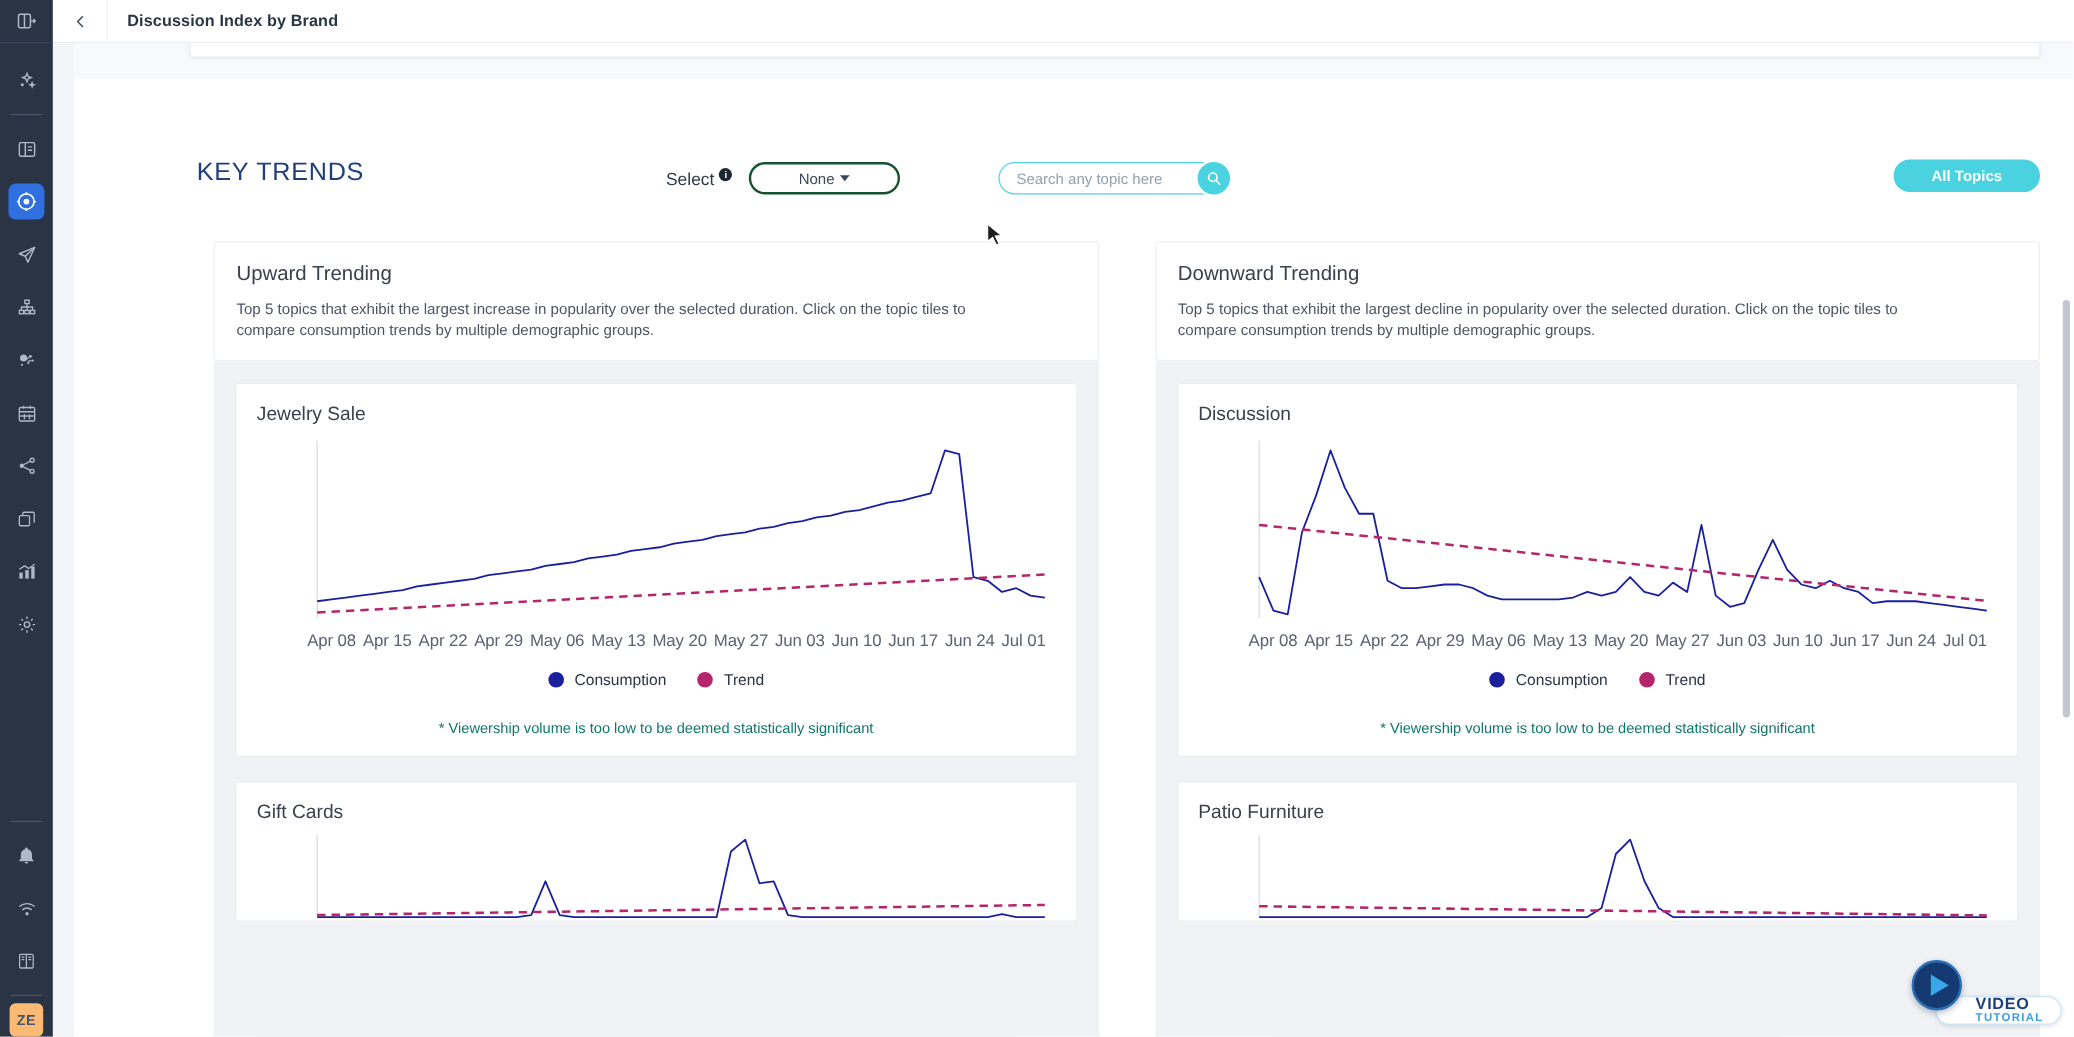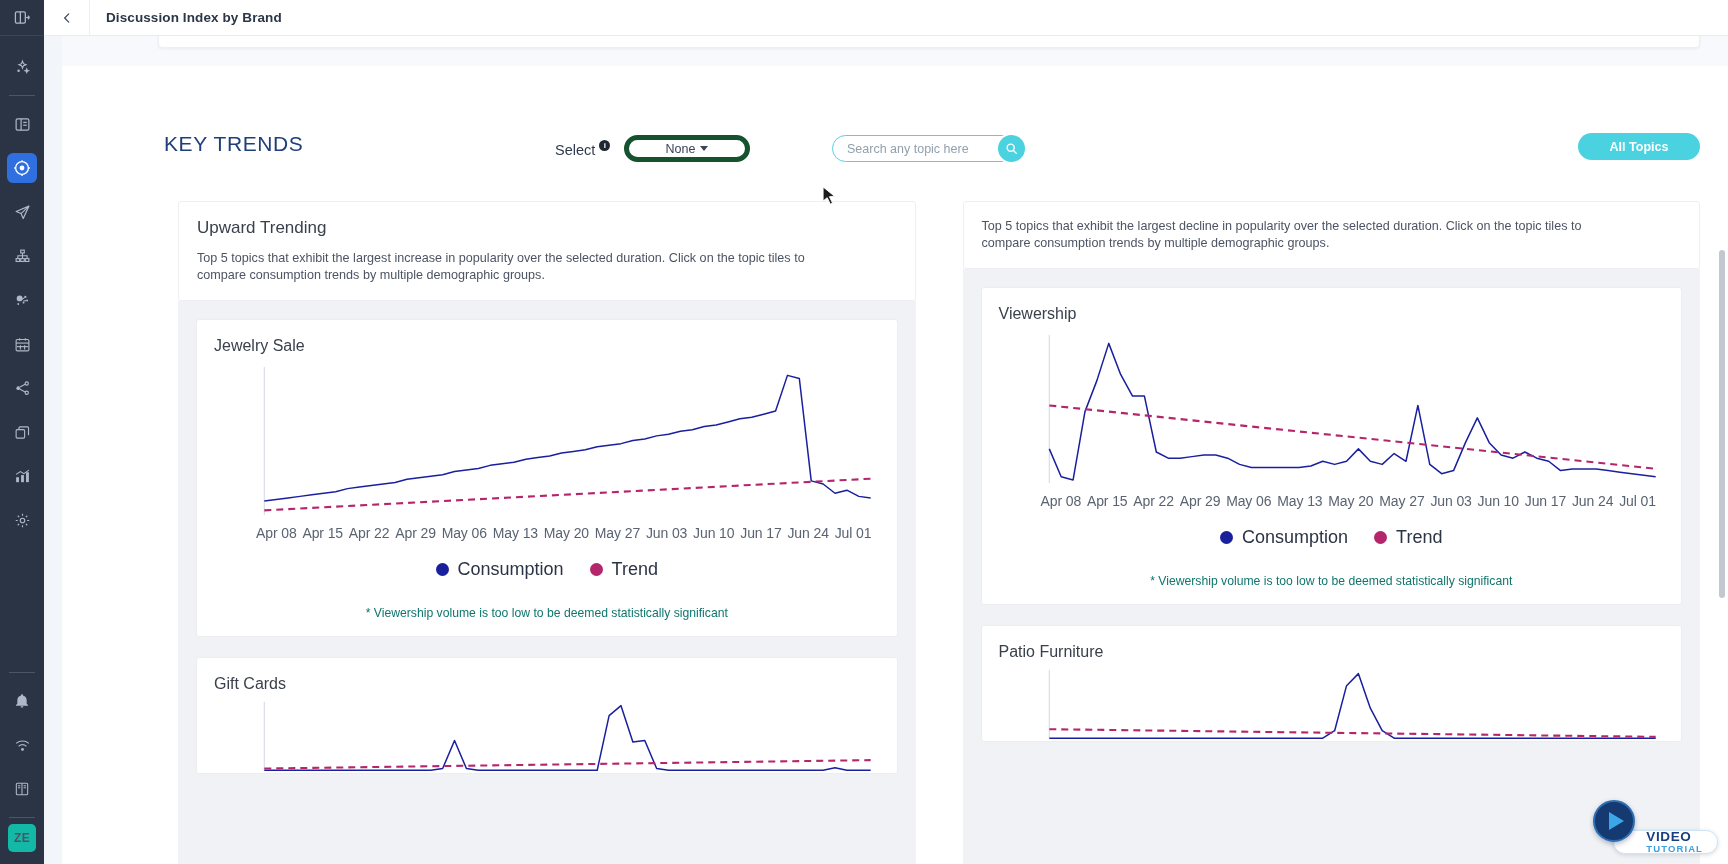--- a/index.html
+++ b/index.html
@@ -24,24 +24,23 @@
     width: 30px; height: 30px; margin: 7px 0;
     display: flex; align-items: center; justify-content: center;
     color: #aeb8c6; border-radius: 6px;
   }
   .rail-icon svg { display:block; }
   .rail-icon.active { background: #2f6fe0; color: #ffffff; }
   .rail-sep { width: 26px; height: 1px; background: #4a5567; margin: 6px 0; }
   .rail-spacer { flex: 1 1 auto; }
   .avatar {
     width: 28px; height: 28px; border-radius: 5px;
-    background: #14b8a6; color: #4a5567;
+    background: #fdba74; color: #4a5567;
     font-size: 12px; font-weight: 700; letter-spacing: .3px;
     display: flex; align-items: center; justify-content: center;
-    margin-bottom: 12px;
   }
 
   
   .right { flex: 1 1 auto; height: 864px; display: flex; flex-direction: column; min-width: 0; }
 
   .topbar {
     height: 36px; flex: 0 0 36px; background: #ffffff;
     display: flex; align-items: center;
     border-bottom: 1px solid #e8ebf0;
   }
@@ -82,21 +81,21 @@
     position:absolute; left: 493px; top: 26px;
     font-size: 14.5px; color: #2e3a4b; display:flex; align-items:flex-start; gap:4px;
   }
   .info-dot {
     width: 11px; height: 11px; border-radius: 50%;
     background: #1f2733; color: #fff; font-size: 8px; line-height: 11px;
     text-align: center; font-weight: 700; margin-top: -2px;
   }
   .none-select {
     position:absolute; left: 562px; top: 19px; width: 126px; height: 27px;
-    border: 5px solid #14532d; border-radius: 14px; background: #fff;
+    border: 2px solid #14532d; border-radius: 14px; background: #fff;
     display:flex; align-items:center; justify-content:center; gap: 5px;
     font-size: 12.5px; color: #3a4657;
   }
   .caret-down {
     width:0; height:0; border-left: 4px solid transparent; border-right: 4px solid transparent;
     border-top: 5px solid #3a4657;
   }
   .search-wrap {
     position:absolute; left: 770px; top: 19px; width: 193px; height: 27px;
     border: 1px solid #4fd3e3; border-radius: 14px; background:#fff;
@@ -151,21 +150,21 @@
 
   .chart-box { position: relative; height: 160px; padding-left: 4px; }
   .chart-box svg { display:block; width: 100%; height: 100%; overflow: visible; }
 
   .axis-labels {
     display:flex; justify-content: space-between; padding: 4px 8px 0 42px;
     font-size: 14px; color: #5a6372; letter-spacing: -.1px;
   }
   .legend {
     display:flex; align-items:center; justify-content:center; gap: 26px;
-    margin-top: 18px; font-size: 18px; color: #2b3444;
+    margin-top: 18px; font-size: 13px; color: #2b3444;
   }
   .legend-item { display:flex; align-items:center; gap: 9px; }
   .dot { width: 13px; height: 13px; border-radius:50%; display:block; }
   .footnote {
     text-align:center; font-size: 12.2px; color: #0f766e; margin-top: 26px; margin-bottom: 4px;
   }
 
   
   .tile.clipped { margin-bottom: 0; padding-bottom: 0; }
   .tile.clipped .chart-box { height: 74px; overflow: hidden; }
@@ -453,26 +452,27 @@
                       <path d="M42.00 150.42 L52.78 150.06 L63.57 149.70 L74.35 149.35 L85.14 148.99 L95.92 148.63 L106.71 148.27 L117.49 147.91 L128.27 147.56 L139.06 147.20 L149.84 146.84 L160.63 146.48 L171.41 146.12 L182.20 145.77 L192.98 145.41 L203.76 145.05 L214.55 144.69 L225.33 144.33 L236.12 143.98 L246.90 143.62 L257.69 143.26 L268.47 142.90 L279.25 142.54 L290.04 142.19 L300.82 141.83 L311.61 141.47 L322.39 141.11 L333.18 140.75 L343.96 140.40 L354.75 140.04 L365.53 139.68 L376.31 139.32 L387.10 138.96 L397.88 138.61 L408.67 138.25 L419.45 137.89 L430.24 137.53 L441.02 137.17 L451.80 136.82 L462.59 136.46 L473.37 136.10 L484.16 135.74 L494.94 135.38 L505.73 135.03 L516.51 134.67 L527.29 134.31 L538.08 133.95 L548.86 133.59 L559.65 133.24 L570.43 132.88 L581.22 132.52 L592.00 132.16" fill="none" stroke="#b5256b" stroke-width="2.1" vector-effect="non-scaling-stroke" stroke-dasharray="7 5" stroke-linejoin="round"></path>
                     </svg>
                 </div>
               </div>
 
             </div>
           </div>
 
           <div class="column">
             <div class="panel-head">
+              <h2>Downward Trending</h2>
               <p>Top 5 topics that exhibit the largest decline in popularity over the selected duration. Click on the topic tiles to compare consumption trends by multiple demographic groups.</p>
             </div>
             <div class="tile-wrap">
 
               <div class="tile">
-                <h3>Viewership</h3>
+                <h3>Discussion</h3>
                 <div class="chart-box">
                   <svg id="svg-cashmeres" preserveAspectRatio="none" viewBox="0 0 600 160">
                       <line x1="42" x2="42" y1="6" y2="154" stroke="#d8dce2" stroke-width="1"></line>
                       <path d="M42.00 119.87 L52.78 147.79 L63.57 150.90 L74.35 82.64 L85.14 51.61 L95.92 14.38 L106.71 45.40 L117.49 67.12 L128.27 67.12 L139.06 122.97 L149.84 129.18 L160.63 129.18 L171.41 127.63 L182.20 126.08 L192.98 126.08 L203.76 129.18 L214.55 135.38 L225.33 138.49 L236.12 138.49 L246.90 138.49 L257.69 138.49 L268.47 138.49 L279.25 136.94 L290.04 132.28 L300.82 135.38 L311.61 132.28 L322.39 119.87 L333.18 132.28 L343.96 135.38 L354.75 124.52 L365.53 132.28 L376.31 76.43 L387.10 135.38 L397.88 144.69 L408.67 141.59 L419.45 113.66 L430.24 88.84 L441.02 113.66 L451.80 126.08 L462.59 129.18 L473.37 122.97 L484.16 129.18 L494.94 132.28 L505.73 141.59 L516.51 140.04 L527.29 140.04 L538.08 140.04 L548.86 141.59 L559.65 143.14 L570.43 144.69 L581.22 146.24 L592.00 147.79" fill="none" stroke="#1a1f9e" stroke-width="1.5" vector-effect="non-scaling-stroke" stroke-linejoin="round"></path>
                       <path d="M42.00 76.43 L52.78 77.67 L63.57 78.91 L74.35 80.16 L85.14 81.40 L95.92 82.64 L106.71 83.88 L117.49 85.12 L128.27 86.36 L139.06 87.60 L149.84 88.84 L160.63 90.08 L171.41 91.32 L182.20 92.57 L192.98 93.81 L203.76 95.05 L214.55 96.29 L225.33 97.53 L236.12 98.77 L246.90 100.01 L257.69 101.25 L268.47 102.49 L279.25 103.74 L290.04 104.98 L300.82 106.22 L311.61 107.46 L322.39 108.70 L333.18 109.94 L343.96 111.18 L354.75 112.42 L365.53 113.66 L376.31 114.91 L387.10 116.15 L397.88 117.39 L408.67 118.63 L419.45 119.87 L430.24 121.11 L441.02 122.35 L451.80 123.59 L462.59 124.83 L473.37 126.08 L484.16 127.32 L494.94 128.56 L505.73 129.80 L516.51 131.04 L527.29 132.28 L538.08 133.52 L548.86 134.76 L559.65 136.00 L570.43 137.25 L581.22 138.49 L592.00 139.73" fill="none" stroke="#b5256b" stroke-width="2.1" vector-effect="non-scaling-stroke" stroke-dasharray="7 5" stroke-linejoin="round"></path>
                     </svg>
                 </div>
                 <div class="axis-labels">
                     <span>Apr 08</span>
                     <span>Apr 15</span>

